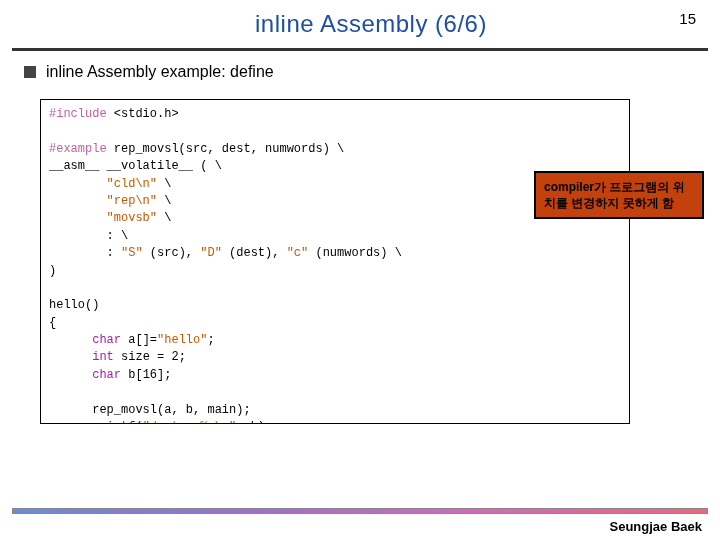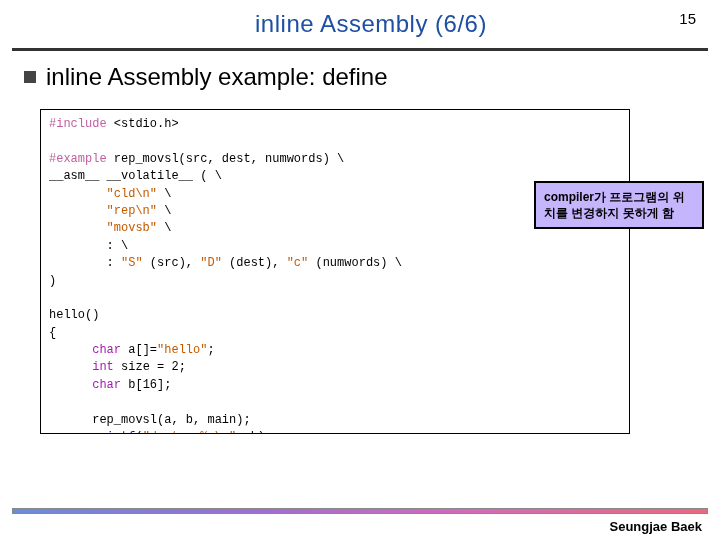--- a/index.html
+++ b/index.html
@@ -4,28 +4,28 @@
 <style>
   * { box-sizing: border-box; margin: 0; padding: 0; }
   html, body { width: 720px; height: 540px; font-family: Arial, "Malgun Gothic", sans-serif; background: #fff; }
   .slide { position: relative; width: 720px; height: 540px; background: #fff; }
   .header { position: relative; height: 48px; margin-left: 22px; }
   .title { text-align: center; color: #1e4fa3; font-size: 24px; padding-top: 10px; letter-spacing: 0.5px; }
   .pagenum { position: absolute; right: 24px; top: 10px; font-size: 15px; color: #000; }
   .hr { height: 3px; background: #333; margin: 0 12px 12px 12px; }
   .bullet-row { display: flex; align-items: center; margin: 6px 0 18px 24px; }
   .bullet-sq { width: 12px; height: 12px; background: #444; margin-right: 10px; flex-shrink: 0; }
-  .bullet-text { font-size: 24px; color: #000; }
+  .bullet-text { font-size: 16px; color: #000; }
   .codebox-wrap { position: relative; margin-left: 40px; }
   .codebox { width: 590px; height: 325px; border: 1px solid #000; background: #fff; padding: 6px 8px; font-family: "Courier New", monospace; font-size: 12px; line-height: 1.45; white-space: pre; color: #000; overflow: hidden; }
   .kw-pre  { color: #c060a0; }  
   .kw-str  { color: #c45a00; }  
   .kw-type { color: #a21caf; }  
   .kw-func { color: #0000d0; }  
-  .callout { position: absolute; top: 72px; right: 16px; width: 170px; border: 2px solid #000; background: #c4b5fd; padding: 6px 8px; font-size: 12px; font-weight: bold; line-height: 1.35; }
+  .callout { position: absolute; top: 72px; right: 16px; width: 170px; border: 2px solid #000; background: #c2410c; padding: 6px 8px; font-size: 12px; font-weight: bold; line-height: 1.35; }
   .footer-bar { position: absolute; left: 12px; right: 12px; bottom: 26px; height: 6px; border: 1px solid #888; background: linear-gradient(to right, #6a8dd9, #9c6fd1, #d46ab8, #e86a7e); }
   .author { position: absolute; right: 18px; bottom: 6px; font-size: 13px; color: #000000; font-weight: bold; }
 </style>
 </head>
 <body>
 
 <div class="slide">
 
   <div class="header">
     <div class="title">inline Assembly (6/6)</div>

